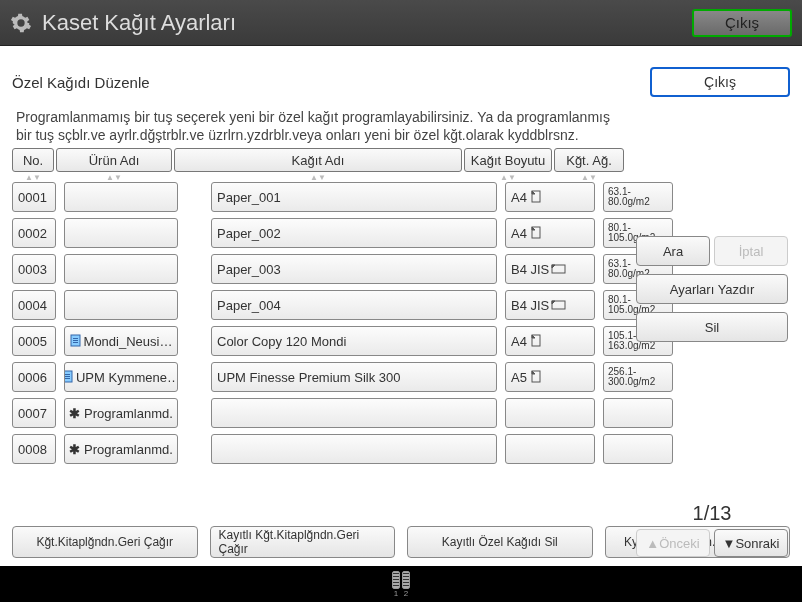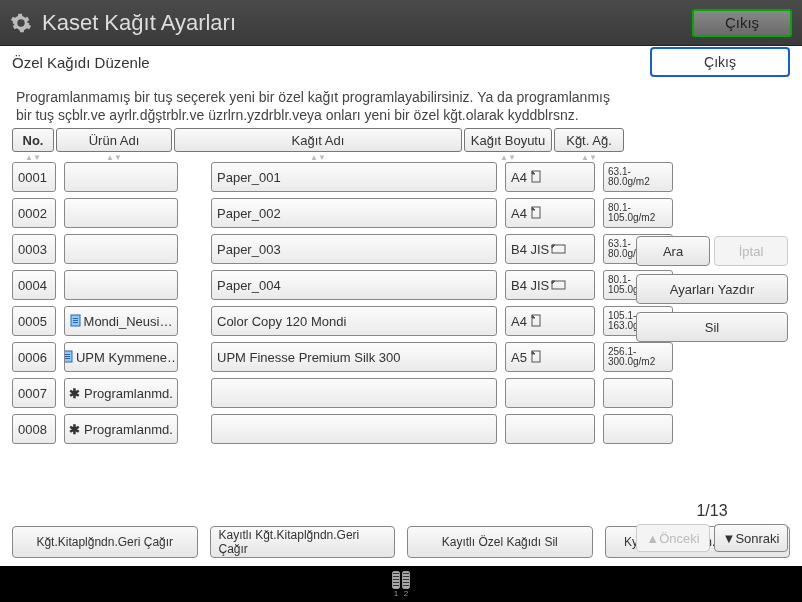--- a/index.html
+++ b/index.html
@@ -45,21 +45,21 @@
     border: 2px solid #0a0;
     border-radius: 3px;
     color: #222;
     font-size: 15px;
     display:flex;align-items:center;justify-content:center;
     cursor:pointer;
   }
   .content {
     flex: 1;
     background: #fff;
-    padding: 0 12px 8px 12px;
+    padding: 20px 12px 8px 12px;
     display: flex;
     flex-direction: column;
     position: relative;
   }
   .subheader {
     display: flex;
     align-items: center;
     margin-bottom: 6px;
     height: 32px;
   }
@@ -91,21 +91,21 @@
   }
   .hcell {
     border: 1px solid #777;
     background: linear-gradient(#fafafa,#e8e8e8);
     border-radius: 3px;
     height: 24px;
     display:flex;align-items:center;justify-content:center;
     font-size: 13px;
     cursor:pointer;
   }
-  .col-no   { width: 42px; font-weight: bold; }
+  .col-no   { width: 42px; }
   .col-prod { width: 116px; }
   .col-name { width: 288px; }
   .col-size { width: 88px; }
   .col-wt   { width: 70px; }
   .arrow-row {
     display:flex; gap:2px; margin-top:1px; height: 8px;
   }
   .arrow-row span {
     display:flex; justify-content:space-around; align-items:center;
     color:#bbb; font-size:8px;
@@ -160,21 +160,21 @@
   .btn.disabled { color:#bbb; border-color:#ccc; background:#f4f4f4; cursor:default;}
   .btn.half { width: 74px;}
   .btn.full { width: 152px;}
   .pager {
     position:absolute;
     left: 636px;
     top: 456px;
     width: 152px;
     text-align:center;
   }
-  .pager .pgtext { font-size:16px; margin-bottom:4px;}
+  .pager .pgtext { font-size:20px; margin-bottom:4px;}
   .pager .pgbtns { display:flex; gap:4px;}
   .pager .btn { width:74px; height:28px;}
   .bottom-row {
     display:flex; gap:12px; margin-top:auto; padding-top:8px;
   }
   .bottom-row .bbtn {
     border:1px solid #888;
     background: linear-gradient(#fafafa,#e5e5e5);
     border-radius:4px;
     height:32px;

